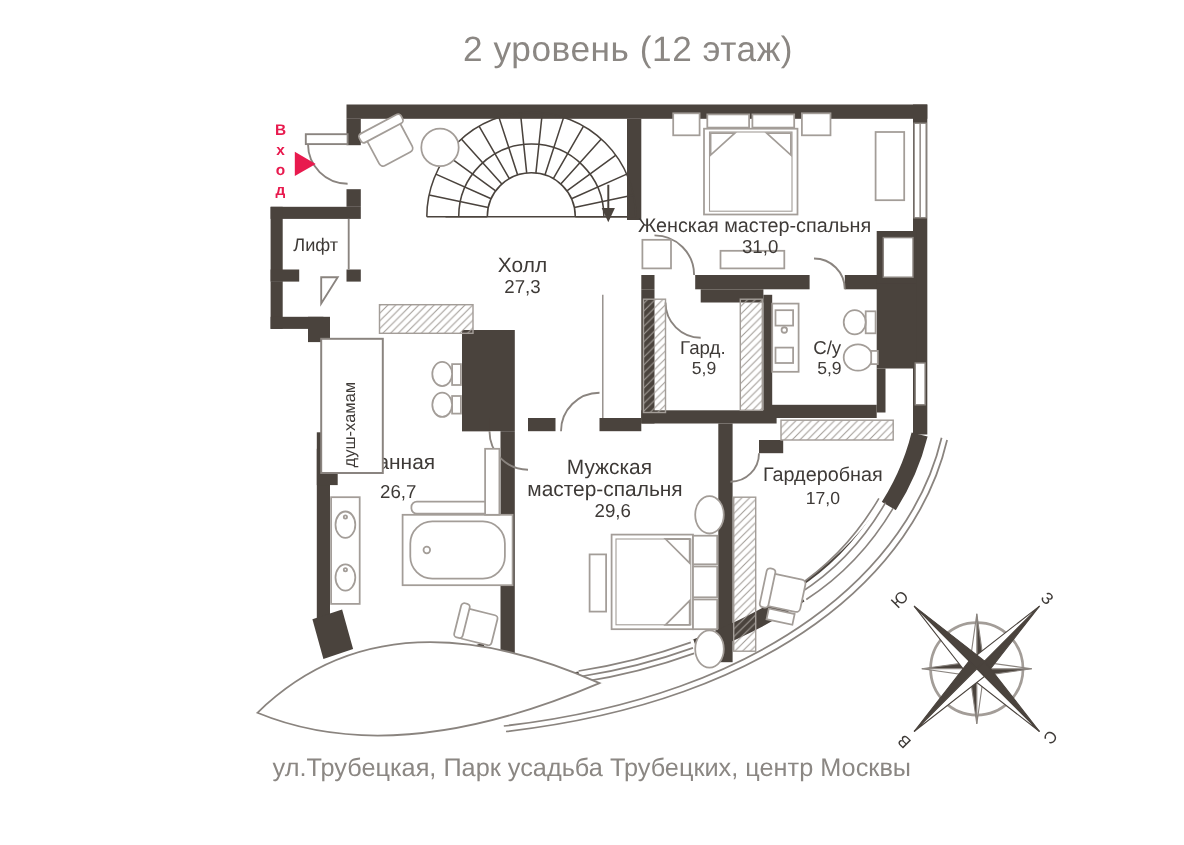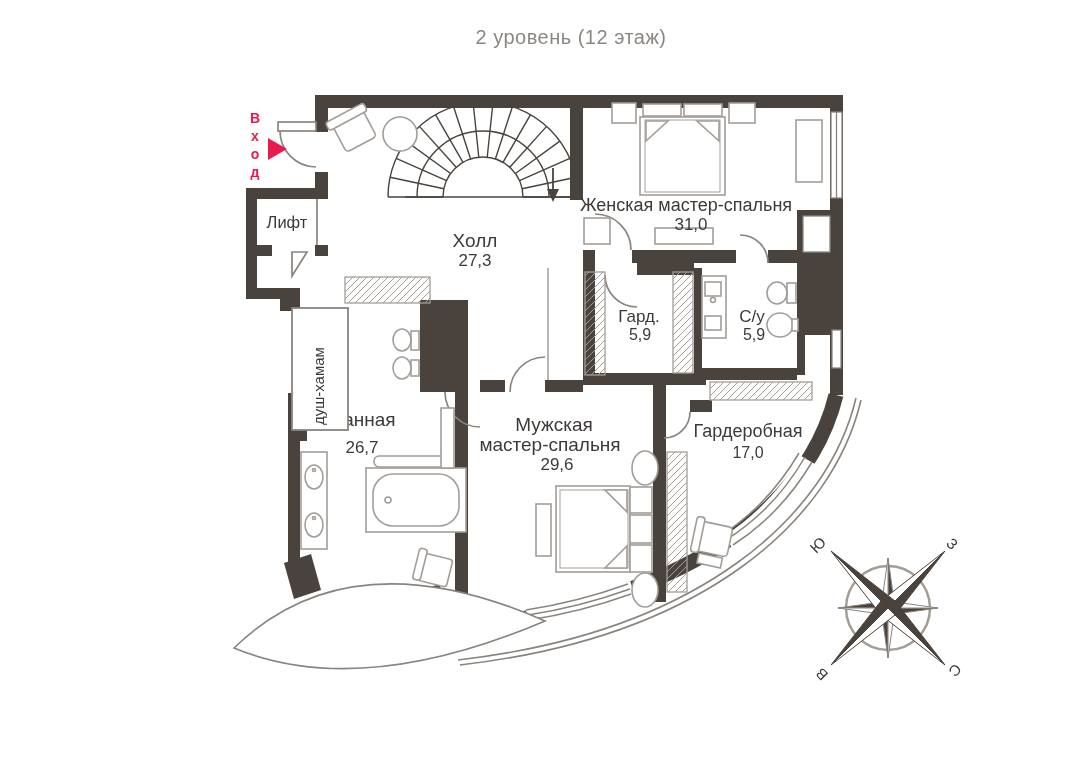--- a/index.html
+++ b/index.html
@@ -1,19 +1,19 @@
 <!DOCTYPE html>
 <html><head>
 <meta charset="utf-8">
 <style>
   html,body{margin:0;padding:0;background:#ffffff;}
   .stage{position:relative;width:1076px;height:768px;background:#ffffff;overflow:hidden;
          font-family:"Liberation Sans",sans-serif;}
   .title{position:absolute;left:171px;top:26px;width:800px;text-align:center;
-         font-size:20px;color:#8b8783;letter-spacing:0.5px;}
+         font-size:32px;color:#8b8783;letter-spacing:0.5px;}
   .caption{position:absolute;left:138px;top:684px;width:800px;text-align:center;
          font-size:23px;color:#8b8783;}
   .v-upright{position:absolute;writing-mode:vertical-rl;text-orientation:upright;
          color:#e81a4e;font-size:14px;font-weight:700;letter-spacing:2px;}
   .v-rot{position:absolute;writing-mode:vertical-rl;transform:rotate(180deg);
          color:#3e3a37;font-size:15px;}
   svg{position:absolute;left:0;top:0;}
   svg text{font-family:"Liberation Sans",sans-serif;fill:#3e3a37;}
 </style>
 </head>
@@ -265,16 +265,17 @@
     <text x="550" y="451" font-size="19">мастер-спальня</text>
     <text x="557" y="470" font-size="17">29,6</text>
     <text x="748" y="437" font-size="18">Гардеробная</text>
     <text x="748" y="458" font-size="16">17,0</text>
   </g>
 
   <rect x="292" y="308" width="56" height="122" fill="#ffffff" stroke="#8a847f" stroke-width="1.8"></rect>
 </svg>
 
 <div class="title">2 уровень (12 этаж)</div>
+<div class="caption">ул.Трубецкая, Парк усадьба Трубецких, центр Москвы</div>
 <div class="v-upright" style="left:247px;top:110px;">Вход</div>
 <div class="v-rot" style="left:310px;top:315px;height:110px;">душ-хамам</div>
 
 </div>
 
 </body></html>

